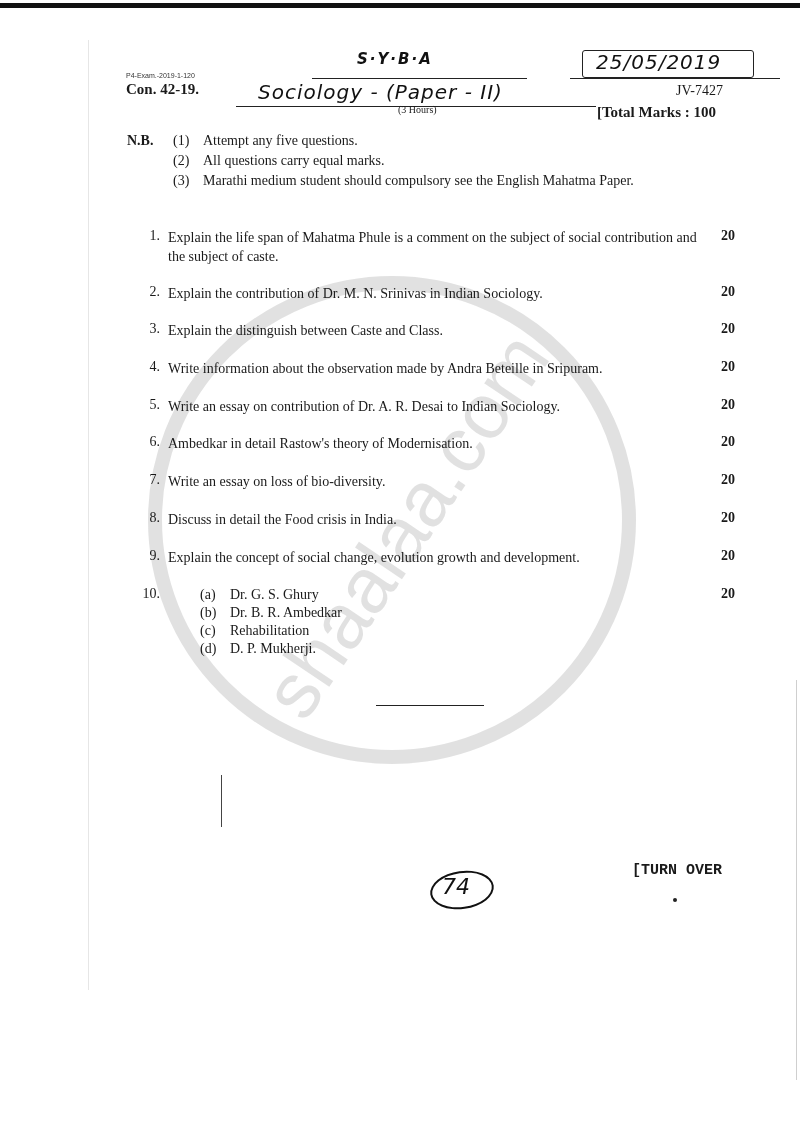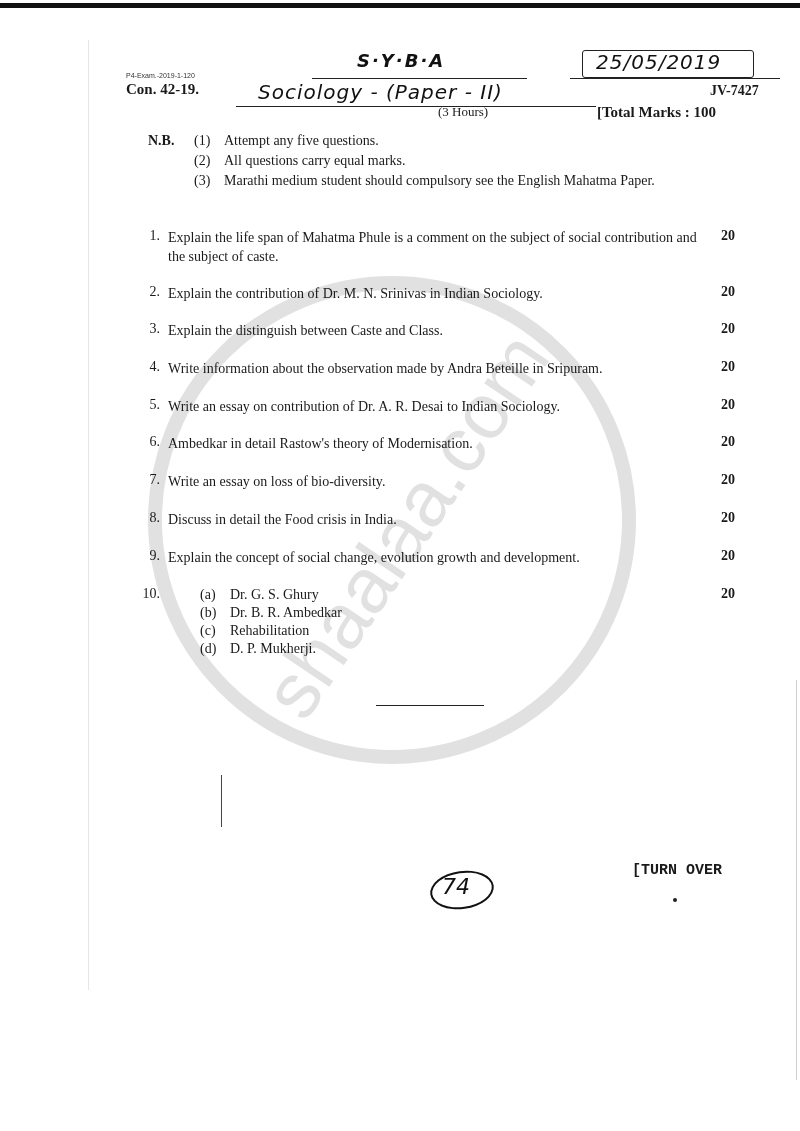--- a/index.html
+++ b/index.html
@@ -9,33 +9,33 @@
     font-family: "Liberation Serif", "DejaVu Serif", serif;
     color: #1a1a1a;
   }
   .top-rule { position: absolute; left: 0; top: 3px; width: 800px; height: 5px; background: #111; }
   .left-edge { position: absolute; left: 88px; top: 40px; width: 1px; height: 950px; background: #e6e6e6; }
   .right-edge { position: absolute; left: 796px; top: 680px; width: 1px; height: 400px; background: #cfcfcf; }
 
   .exam-code { position: absolute; left: 126px; top: 72px; font-family: "Liberation Sans", sans-serif; font-size: 7px; color: #333; }
   .con { position: absolute; left: 126px; top: 81px; font-size: 15px; font-weight: bold; }
   .hand { font-family: "DejaVu Sans", sans-serif; font-style: italic; color: #111; }
-  .syba { position: absolute; left: 357px; top: 50px; font-size: 18px; font-weight: bold; letter-spacing: 2px; }
+  .syba { position: absolute; left: 357px; top: 50px; font-size: 15px; font-weight: bold; letter-spacing: 2px; }
   .syba-line { position: absolute; left: 312px; top: 78px; width: 215px; height: 1px; background: #222; }
   .subject { position: absolute; left: 258px; top: 80px; font-size: 20px; letter-spacing: 1px; }
   .subject-line { position: absolute; left: 236px; top: 106px; width: 360px; height: 1px; background: #222; }
   .date-box { position: absolute; left: 582px; top: 50px; width: 170px; height: 26px; border: 1.5px solid #222; border-radius: 3px; }
   .date { position: absolute; left: 596px; top: 50px; font-size: 20px; letter-spacing: 1px; }
   .date-line { position: absolute; left: 570px; top: 78px; width: 210px; height: 1px; background: #222; }
-  .jv { position: absolute; left: 676px; top: 83px; font-size: 14px; font-weight: bold; margin-left: 34px; }
-  .hours { position: absolute; left: 398px; top: 104px; font-size: 13px; margin-left: 40px; }
+  .jv { position: absolute; left: 676px; top: 83px; font-size: 14px; font-weight: normal; }
+  .hours { position: absolute; left: 398px; top: 104px; font-size: 10px; }
   .total { position: absolute; left: 597px; top: 104px; font-size: 15px; font-weight: bold; }
 
   .nb { position: absolute; left: 127px; top: 131px; font-size: 14px; line-height: 20px; }
-  .nb-row { display: flex; margin-left: 21px; }
+  .nb-row { display: flex; }
   .nb-label { width: 46px; font-weight: bold; }
   .nb-num { width: 30px; }
   b { font-weight: normal; }
 
   .questions { position: absolute; left: 130px; top: 228px; width: 605px; font-size: 14px; }
   .q { position: absolute; left: 0; width: 605px; display: flex; }
   .q-num { width: 30px; text-align: right; padding-right: 0; }
   .q-text { flex: 1; padding-left: 8px; line-height: 19px; }
   .q-marks { width: 30px; text-align: right; font-weight: bold; }
   .sub { display: flex; line-height: 18px; }

